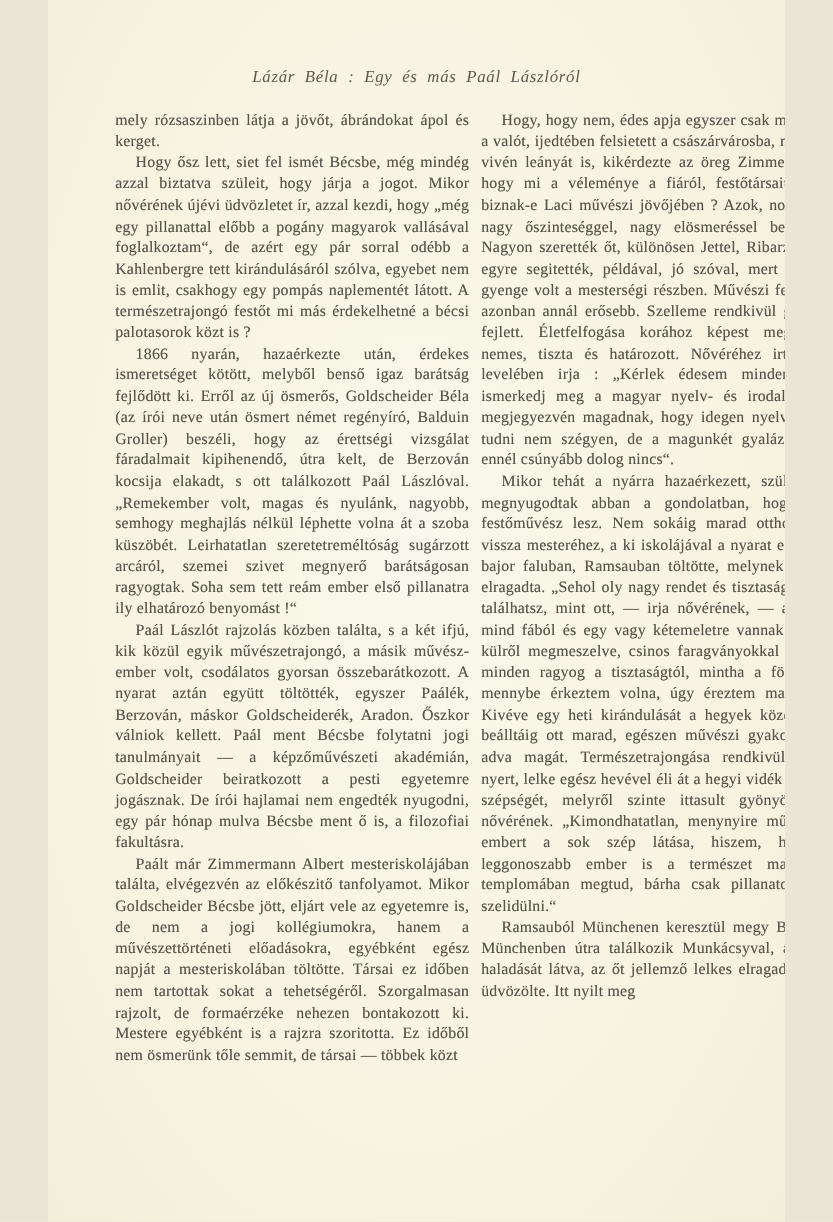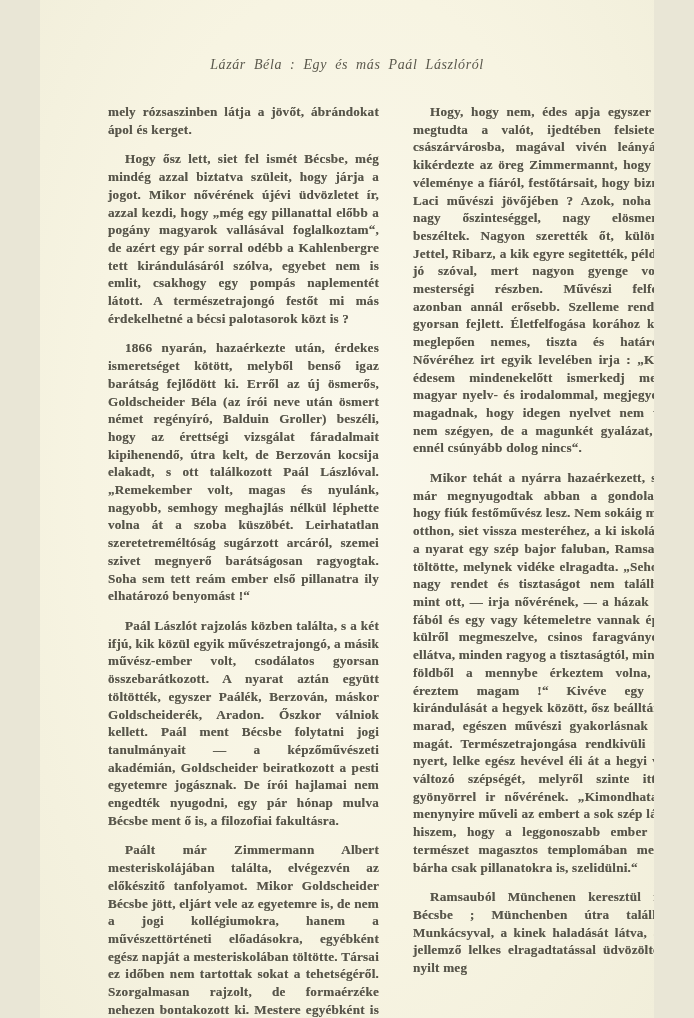--- a/index.html
+++ b/index.html
@@ -41,23 +41,22 @@
   .column {
     width: 295px;
     font-size: 13.2px;
     line-height: 17.7px;
     text-align: justify;
     letter-spacing: 0.2px;
     color: #57554a;
     text-shadow: 0 0 0.5px rgba(87, 85, 74, 0.55);
   }
   .column p {
-    margin: 12px;
+    margin: 0;
     padding: 0;
-    font-weight: bold;
   }
   .column p.indent {
     text-indent: 17px;
   }
   .page-number {
     position: absolute;
     left: 66px;
     top: 1021px;
     font-size: 15px;
     letter-spacing: 1px;

